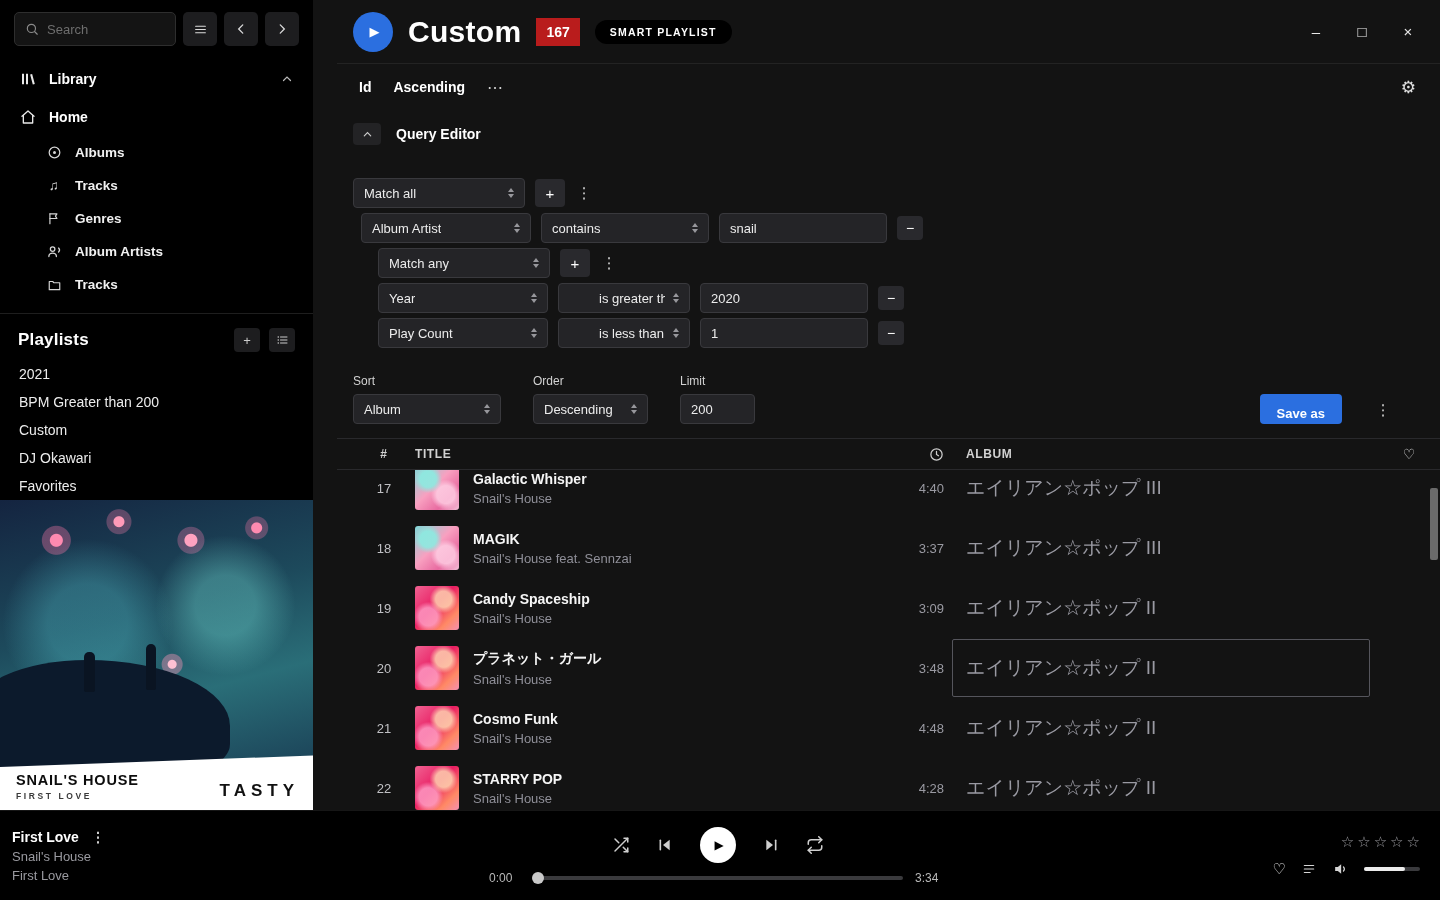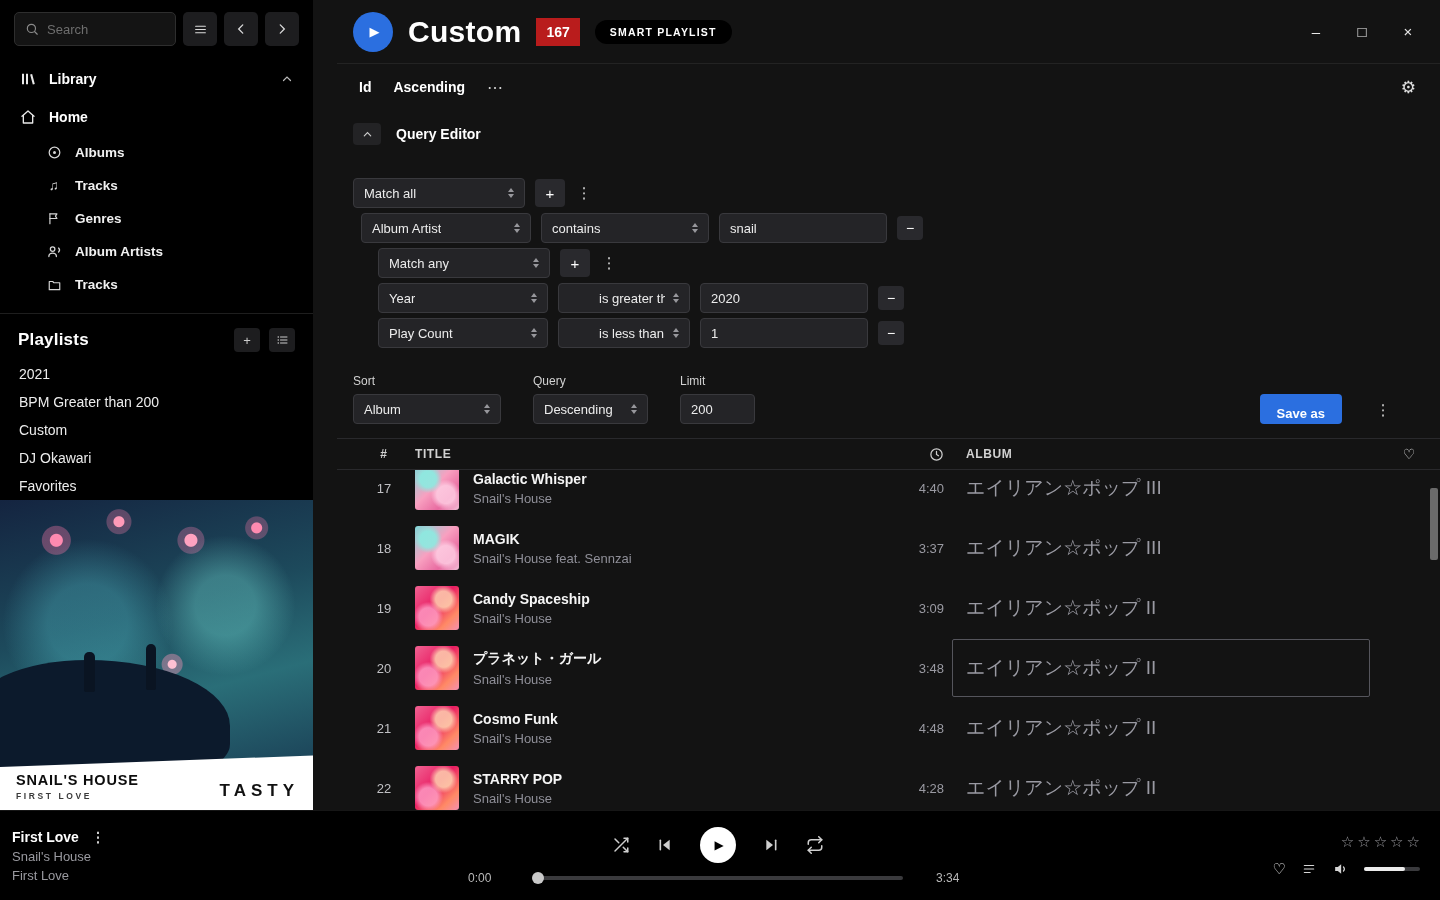--- a/index.html
+++ b/index.html
@@ -123,21 +123,21 @@
   
   .player-bar { height:90px; background:#000; display:grid; grid-template-columns:290px 1fr 290px; align-items:center; padding:0 16px 0 12px; border-top:1px solid #161616; }
   .np-info { display:flex; flex-direction:column; gap:4px; }
   .np-title-row { display:flex; gap:12px; align-items:center; font-weight:bold; font-size:14px; }
   .np-kebab { color:#cfcfcf; cursor:pointer; }
   .np-sub { font-size:13px; color:#9a9aa0; }
   .player-center { display:flex; flex-direction:column; align-items:center; gap:8px; }
   .controls { display:flex; align-items:center; gap:27px; }
   .ctrl { color:#cfcfcf; display:flex; align-items:center; justify-content:center; cursor:pointer; }
   .play-btn { width:36px; height:36px; border-radius:50%; background:#fff; color:#000; display:flex; align-items:center; justify-content:center; font-size:12px; cursor:pointer; padding-left:2px; }
-  .progress-row { display:flex; align-items:center; gap:33px; }
+  .progress-row { display:flex; align-items:center; gap:12px; }
   .time { font-size:12px; color:#b9b9b9; min-width:32px; }
   .time.right { text-align:left; }
   .progress-track { width:370px; height:4px; background:#3a3a3d; border-radius:2px; position:relative; cursor:pointer; }
   .progress-thumb { position:absolute; left:-1px; top:-4px; width:12px; height:12px; border-radius:50%; background:#c9c9c9; }
   .player-right { display:flex; flex-direction:column; align-items:flex-end; gap:9px; padding-right:4px; }
   .stars { display:flex; gap:3px; color:#97979c; font-size:15px; cursor:pointer; }
   .right-controls { display:flex; align-items:center; gap:15px; }
   .rc-heart { color:#e0e0e0; font-size:15px; cursor:pointer; }
   .volume-track { width:56px; height:4px; background:#3a3a3d; border-radius:2px; position:relative; cursor:pointer; }
   .volume-fill { width:74%; height:100%; background:#ececec; border-radius:2px; }
@@ -404,21 +404,21 @@
             <span class="sort-label">Sort</span>
             <div class="select w148">
               <span class="sel-text">Album</span>
               <span class="caret">
                   <b></b>
                   <i></i>
                 </span>
             </div>
           </div>
           <div class="sort-group">
-            <span class="sort-label">Query</span>
+            <span class="sort-label">Order</span>
             <div class="select w125">
               <span class="sel-text">Descending</span>
               <span class="caret">
                   <b></b>
                   <i></i>
                 </span>
             </div>
           </div>
           <div class="sort-group">
             <span class="sort-label">Limit</span>

